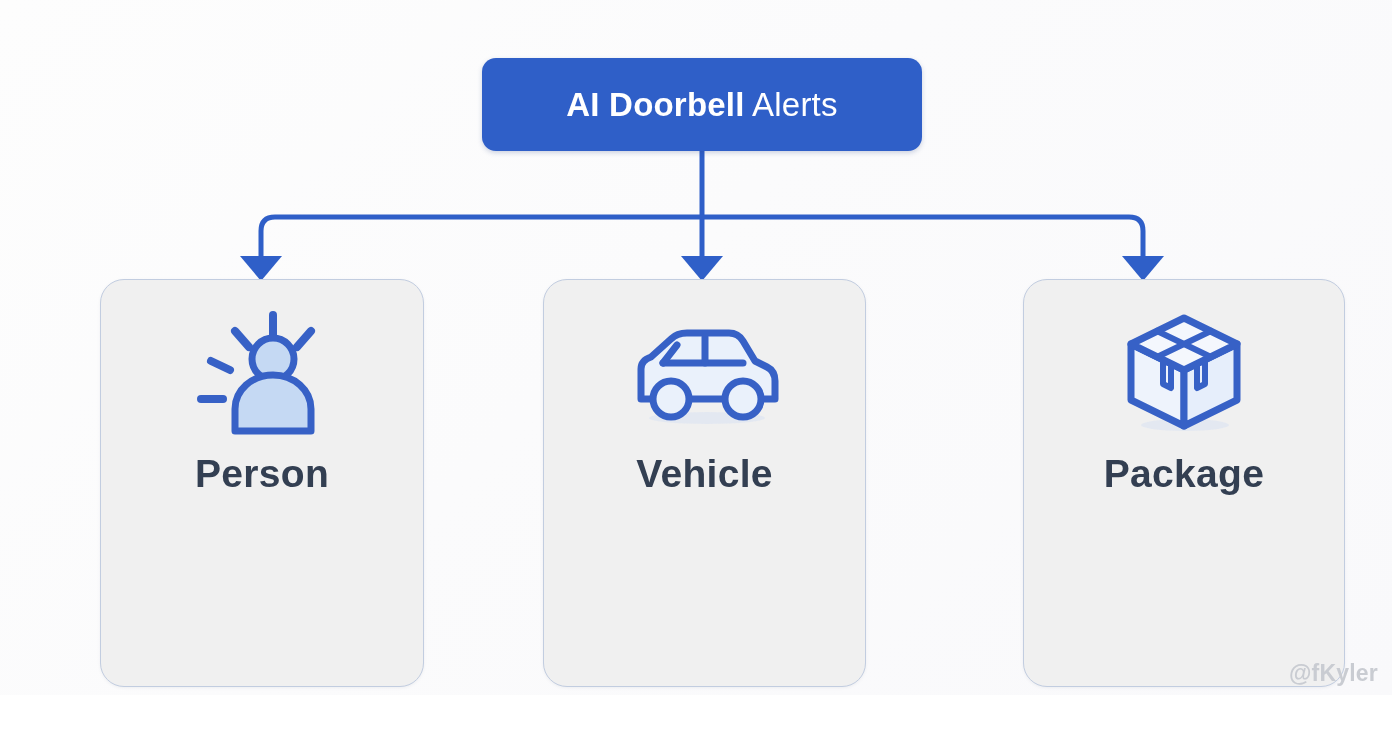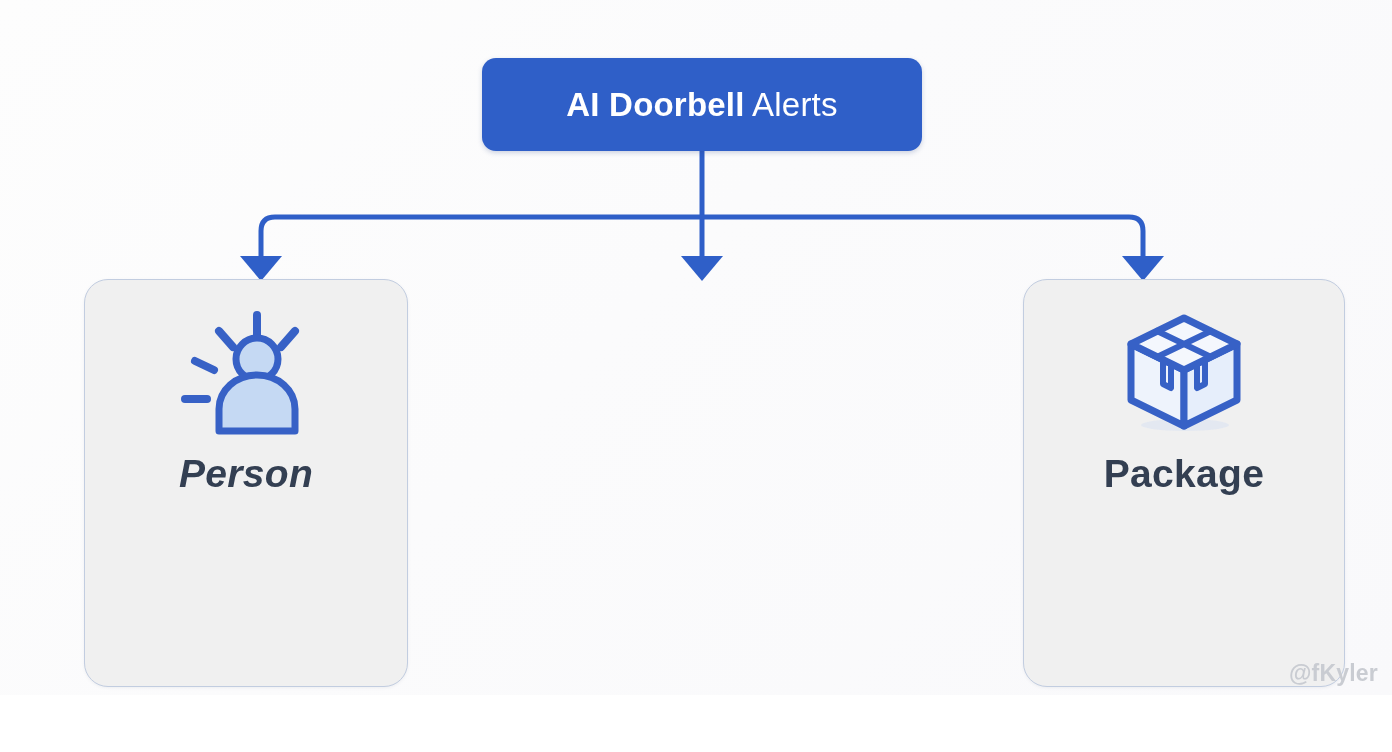--- a/index.html
+++ b/index.html
@@ -62,21 +62,21 @@
     position: absolute;
     top: 279px;
     width: 322px;
     height: 406px;
     background: #f0f0f0;
     border: 1.6px solid #c2cde0;
     border-radius: 24px;
     box-shadow: 0 1px 3px rgba(120, 130, 150, 0.10);
     z-index: 3;
   }
-  .card-1 { left: 84px; font-style: italic; }
+  .card-1 { left: 100px; }
   .card-2 { left: 543px; width: 321px; }
   .card-3 { left: 983px; width: 320px; margin-left: 40px; }
 
   .card-icon {
     position: absolute;
     left: 0;
     right: 0;
     top: 24px;
     height: 140px;
     display: flex;
@@ -146,20 +146,34 @@
           <line x1="24" y1="52" x2="43" y2="61"></line>
           <line x1="14" y1="90" x2="36" y2="90"></line>
         </g>
         <circle cx="86" cy="50" r="21" fill="#c5d9f3" stroke="#3761c6" stroke-width="7"></circle>
         <path d="M 48,122 L 48,100 A 38 34 0 0 1 124,100 L 124,122 Z" fill="#c5d9f3" stroke="#3761c6" stroke-width="7" stroke-linejoin="round"></path>
       </svg>
     </div>
     <div class="card-label">Person</div>
   </div>
 
+  <div class="card card-2">
+    <div class="card-icon">
+      <svg width="160" height="110" viewBox="0 0 160 110" aria-hidden="true">
+        <ellipse cx="82" cy="99" rx="58" ry="6" fill="#dfe6f2" opacity="0.75"></ellipse>
+        <path d="M 16,80 L 16,50 C 16,44 20,40 26,38 L 46,20 C 50,16 56,14 62,14 L 104,14 C 110,14 115,17 118,22 L 130,42 L 142,48 C 148,51 150,56 150,62 L 150,80 Z" fill="#eaf1fb" stroke="#3761c6" stroke-width="7" stroke-linejoin="round" stroke-linecap="round"></path>
+        <path d="M 38,44 L 118,44" stroke="#3761c6" stroke-width="7" stroke-linecap="round" fill="none"></path>
+        <path d="M 38,44 L 52,26" stroke="#3761c6" stroke-width="7" stroke-linecap="round" fill="none"></path>
+        <path d="M 80,18 L 80,44" stroke="#3761c6" stroke-width="7" stroke-linecap="round" fill="none"></path>
+        <circle cx="46" cy="80" r="18" fill="#eaf1fb" stroke="#3761c6" stroke-width="7"></circle>
+        <circle cx="118" cy="80" r="18" fill="#eaf1fb" stroke="#3761c6" stroke-width="7"></circle>
+      </svg>
+    </div>
+    <div class="card-label">Vehicle</div>
+  </div>
 
   <div class="card card-3">
     <div class="card-icon">
       <svg width="130" height="125" viewBox="0 0 130 125" aria-hidden="true">
         <ellipse cx="66" cy="113" rx="44" ry="6" fill="#dfe6f2" opacity="0.75"></ellipse>
 
         <path d="M 12,32 L 65,58 L 65,114 L 12,88 Z" fill="#eef3fc" stroke="#3761c6" stroke-width="7" stroke-linejoin="round"></path>
         <path d="M 118,32 L 65,58 L 65,114 L 118,88 Z" fill="#e6eefb" stroke="#3761c6" stroke-width="7" stroke-linejoin="round"></path>
         <path d="M 65,6 L 118,32 L 65,58 L 12,32 Z" fill="#f4f7fd" stroke="#3761c6" stroke-width="7" stroke-linejoin="round"></path>
 

